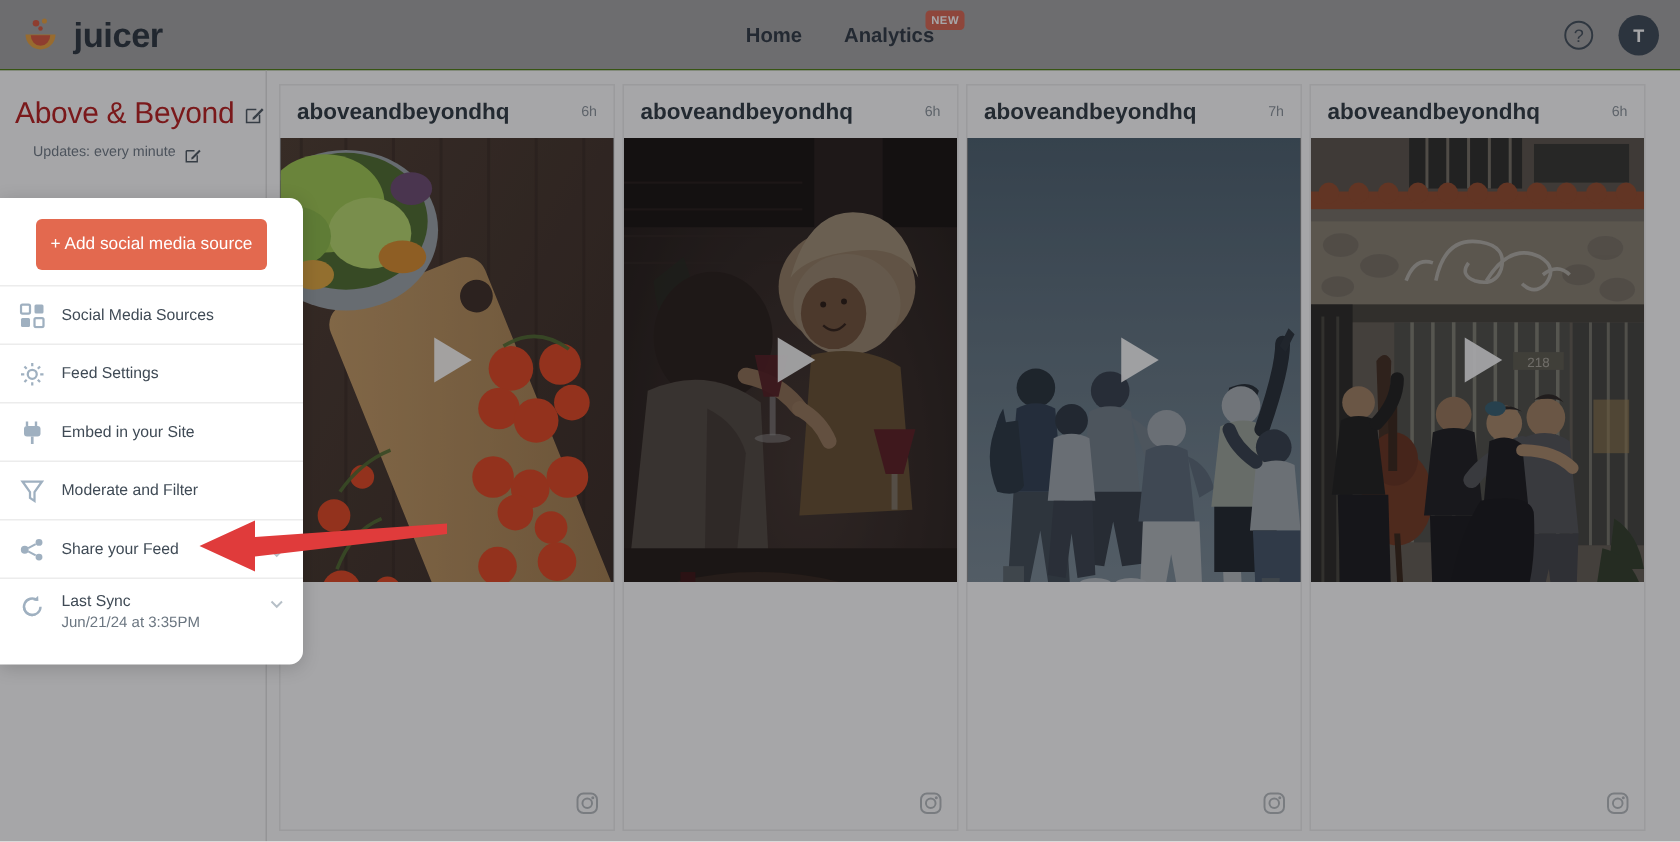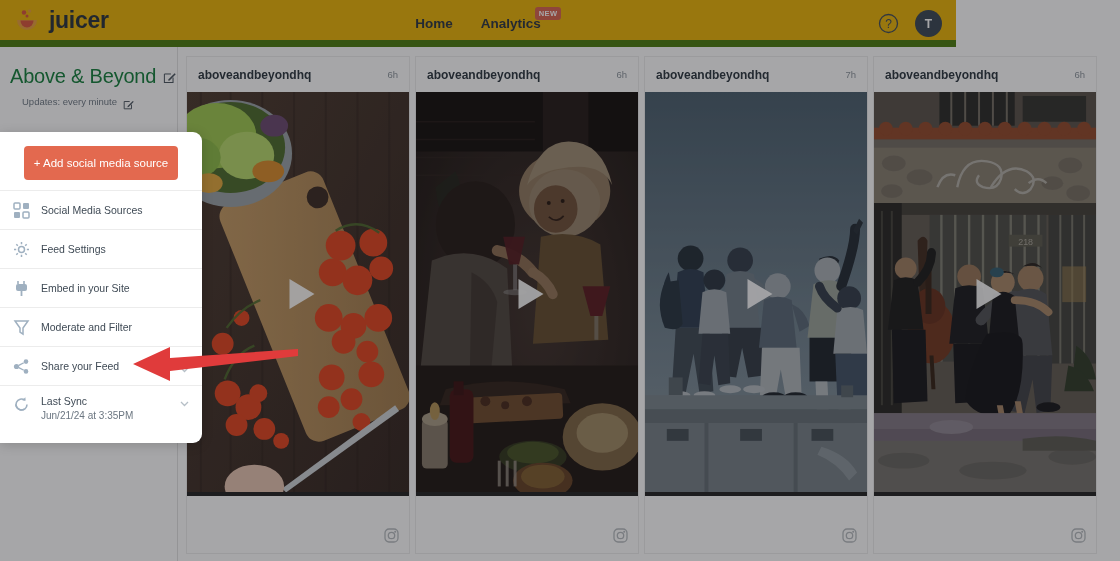--- a/index.html
+++ b/index.html
@@ -6,22 +6,22 @@
   html, body {
     width: 1120px; height: 561px;
     font-family: "Liberation Sans", sans-serif;
     overflow: hidden;
     background: #f4f4f4;
   }
   #app { position: relative; width: 1120px; height: 561px; background: #ffffff; }
 
   
   .topbar {
-    position: absolute; left: 0; top: 0; width: 956px; height: 47px;
-    background: #eab308; border-bottom: 7px solid #4d7c0f;
+    position: absolute; left: 0; top: 0; width: 1120px; height: 47px;
+    background: #a3a3a3; border-bottom: 1px solid #4d7c0f;
     display: flex; align-items: center;
   }
   .brand { display: flex; align-items: center; gap: 9px; padding-left: 14px; width: 300px; }
   .brand-mark { width: 26px; height: 26px; position: relative; }
   .brand-name { font-size: 23px; font-weight: bold; color: #29333d; letter-spacing: -0.3px; }
 
   .nav-center {
     position: absolute; left: 0; right: 0; top: 0; height: 47px;
     display: flex; align-items: center; justify-content: center; gap: 28px;
   }
@@ -44,21 +44,21 @@
     color: #fff; font-size: 12px; font-weight: bold;
     display: flex; align-items: center; justify-content: center; cursor: pointer;
   }
 
   
   .leftcol {
     position: absolute; left: 0; top: 47px; width: 178px; height: 514px;
     background: #ffffff; border-right: 1px solid #e3e3e3;
   }
   .feed-title-row { display: flex; align-items: center; gap: 7px; padding: 18px 0 0 10px; }
-  .feed-title { font-size: 20px; color: #15803d; font-weight: normal; letter-spacing: -.2px; }
+  .feed-title { font-size: 20px; color: #b91c1c; font-weight: normal; letter-spacing: -.2px; }
   .feed-updates-row { display: flex; align-items: center; gap: 6px; padding: 8px 0 0 10px; }
   .feed-updates { font-size: 9.5px; color: #6f7a85; margin-left: 12px; }
   .edit-icon { width: 13px; height: 13px; cursor: pointer; display: block; }
   .edit-icon.sm { width: 11px; height: 11px; }
 
   
   .menu-panel {
     position: absolute; left: 0; top: 132px; width: 202px;
     background: #fff; border-radius: 0 9px 9px 0;
     box-shadow: 0 2px 12px rgba(0,0,0,.17);
@@ -93,23 +93,23 @@
   }
   .cards { display: flex; gap: 5px; padding-left: 8px; }
   .card {
     width: 224px; background: #fff; border: 1px solid #ededed;
     display: flex; flex-direction: column; height: 498px;
   }
   .card-head {
     height: 35px; display: flex; align-items: center; justify-content: space-between;
     padding: 0 11px;
   }
-  .card-user { font-size: 12px; font-weight: bold; color: #2d3740; }
+  .card-user { font-size: 15px; font-weight: bold; color: #2d3740; }
   .card-time { font-size: 9.5px; color: #8b949c; }
-  .card-media { position: relative; height: 404px; overflow: hidden; background: #222; }
+  .card-media { position: relative; height: 296px; overflow: hidden; background: #222; }
   .card-media .media-art { position: absolute; inset: 0; }
   .play-tri {
     position: absolute; left: 50%; top: 50%; transform: translate(-50%,-50%);
     width: 0; height: 0; border-left: 25px solid rgba(255,255,255,.93);
     border-top: 15px solid transparent; border-bottom: 15px solid transparent;
     margin-left: 4px; cursor: pointer;
   }
   .card-foot { flex: 1; position: relative; }
   .ig-icon { position: absolute; right: 10px; bottom: 10px; width: 15px; height: 15px; opacity: .55; }
 

